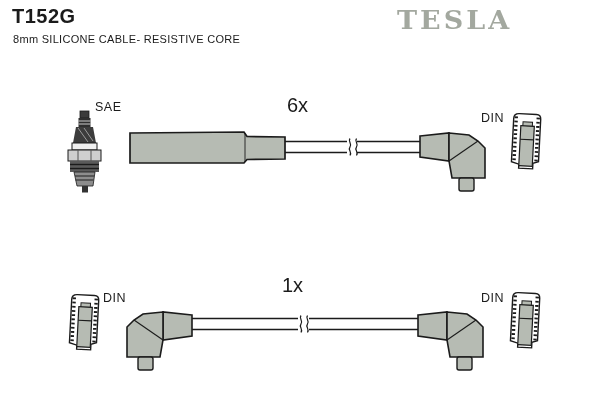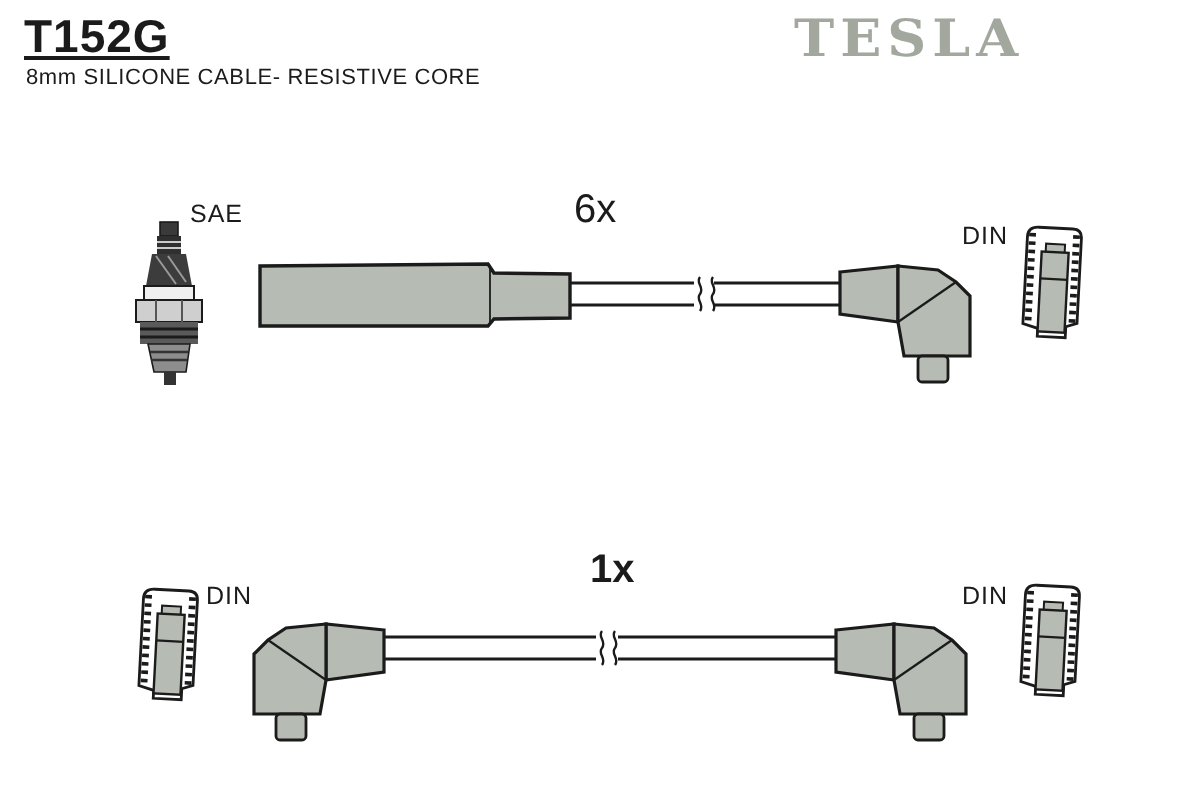--- a/index.html
+++ b/index.html
@@ -2,30 +2,30 @@
 <html style="--boot-gray: #b6bbb3; --plug-light-gray: #cfcfcf; --logo-gray: #a3a89f; --line-black: #1b1b1b;"><head>
 <meta charset="utf-8">
 <style>
   html,body{margin:0;padding:0;background:#ffffff;}
   .stage{
     position:relative;width:600px;height:400px;background:#ffffff;overflow:hidden;
     font-family:"Liberation Sans", sans-serif;color:var(--line-black,#1b1b1b);
   }
   .artwork{position:absolute;left:0;top:0;}
   .label{position:absolute;white-space:nowrap;}
-  .part-number{left:12px;top:5px;font-size:23px;font-weight:bold;letter-spacing:0.5px;text-decoration:underline;}
+  .part-number{left:12px;top:5px;font-size:20px;font-weight:bold;letter-spacing:0.5px;}
   .subtitle{left:13px;top:33px;font-size:11px;letter-spacing:0.3px;}
   .brand-logo{
     left:397px;top:5px;font-family:"DejaVu Serif", serif;font-weight:bold;
     font-size:27px;letter-spacing:3px;color:var(--logo-gray,#a3a89f);
     transform:scaleY(0.95);transform-origin:top left;
   }
   .qty{font-size:20px;}
   .qty-top{left:287px;top:94px;}
-  .qty-bottom{left:295px;top:274px;font-weight:bold;}
+  .qty-bottom{left:282px;top:274px;}
   .conn-label{font-size:12.5px;letter-spacing:0.5px;}
   .sae-top-left{left:95px;top:100px;}
   .din-top-right{left:481px;top:111px;}
   .din-bottom-left{left:103px;top:291px;}
   .din-bottom-right{left:481px;top:291px;}
 </style>
 </head>
 <body>
 
 <div class="stage">

